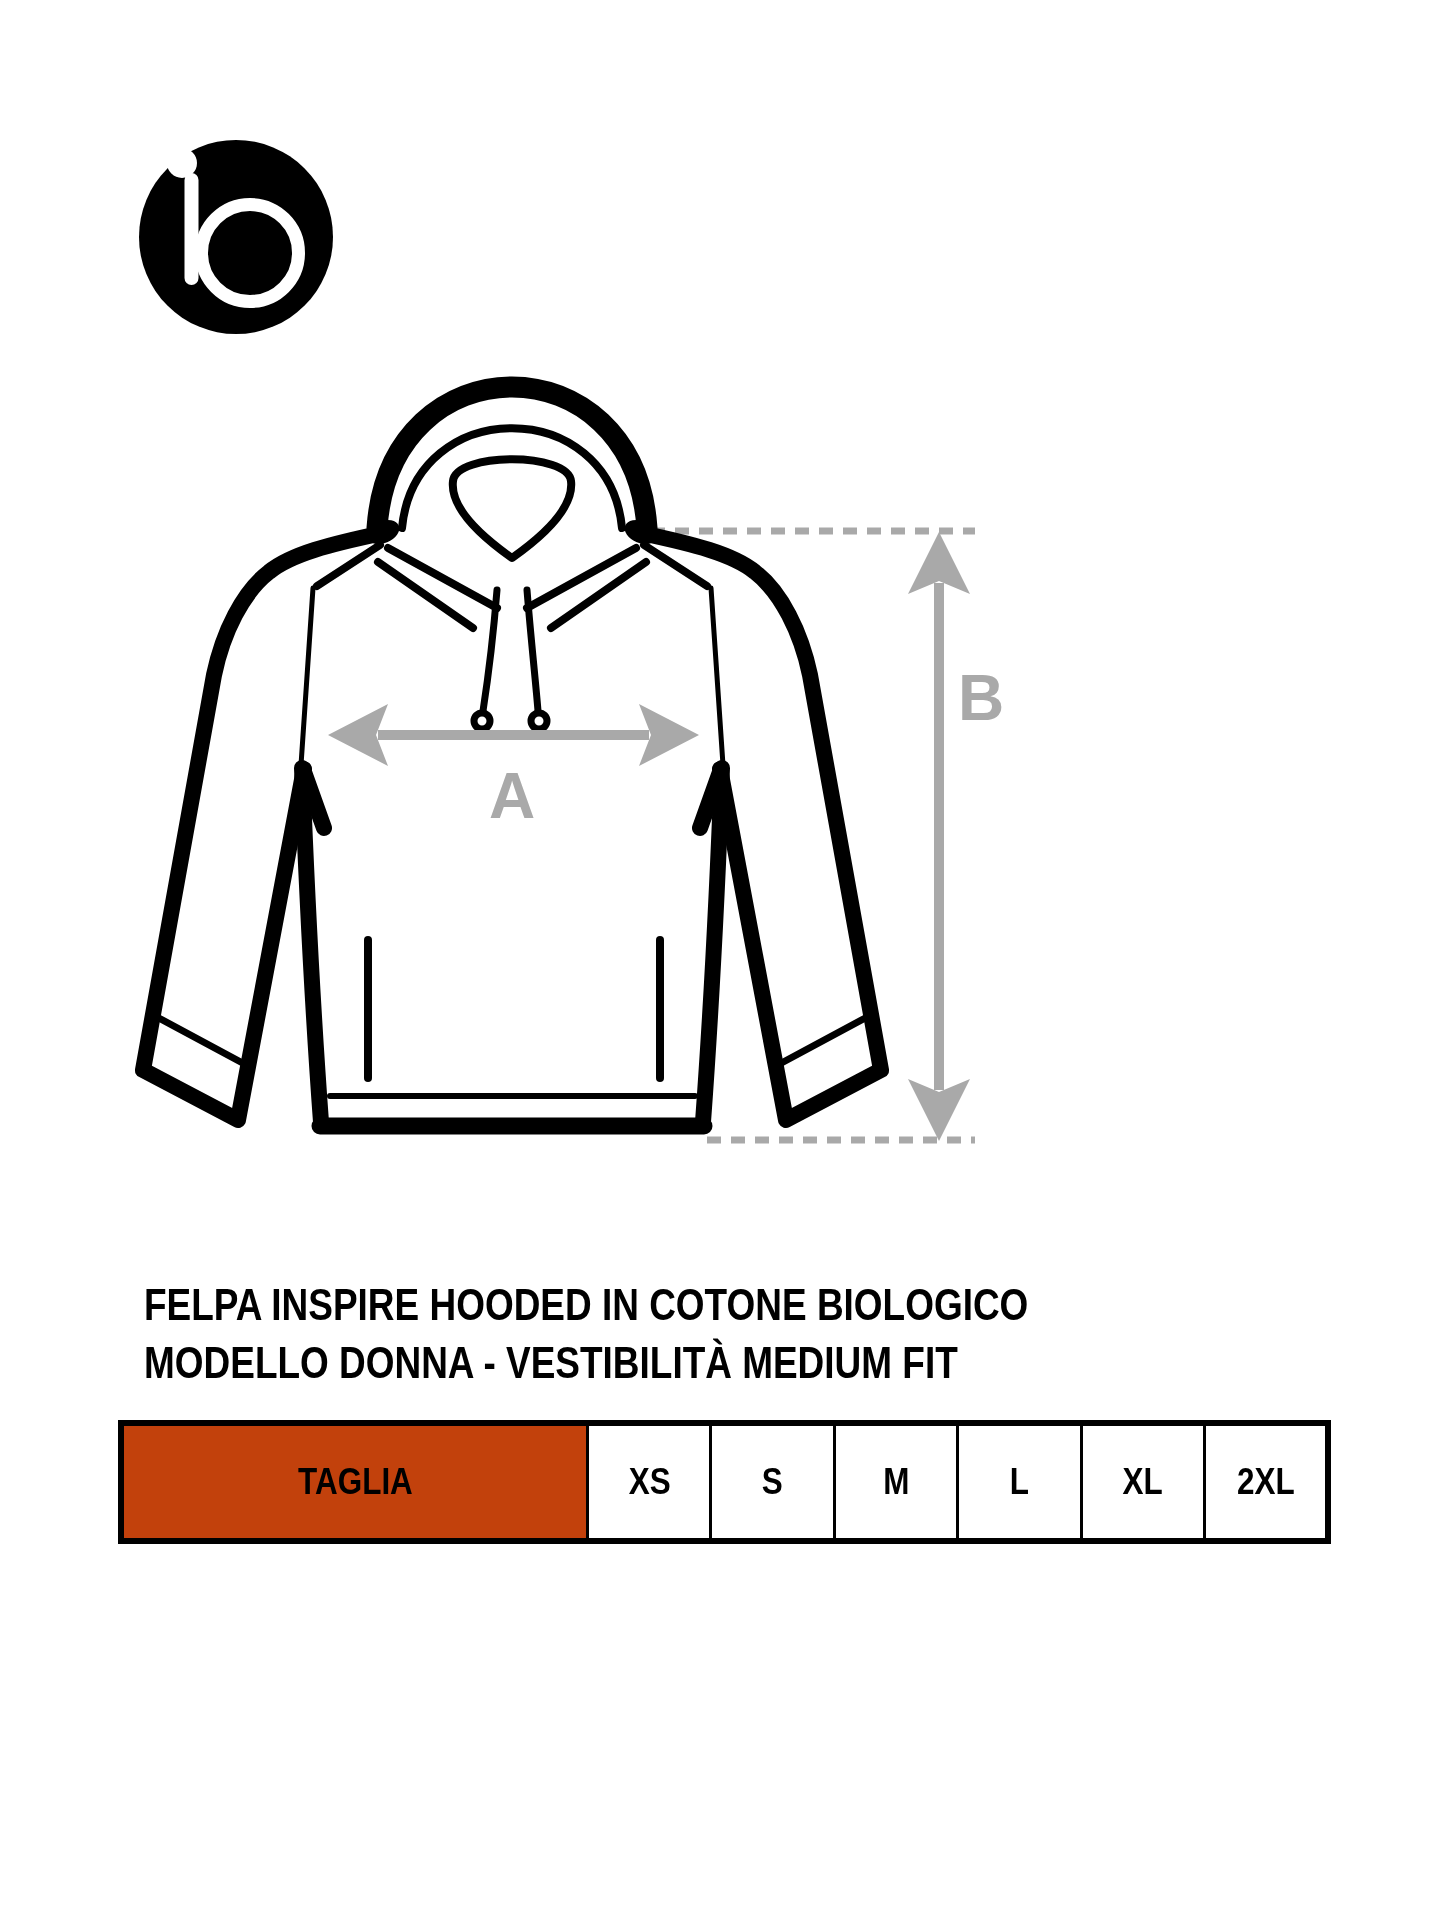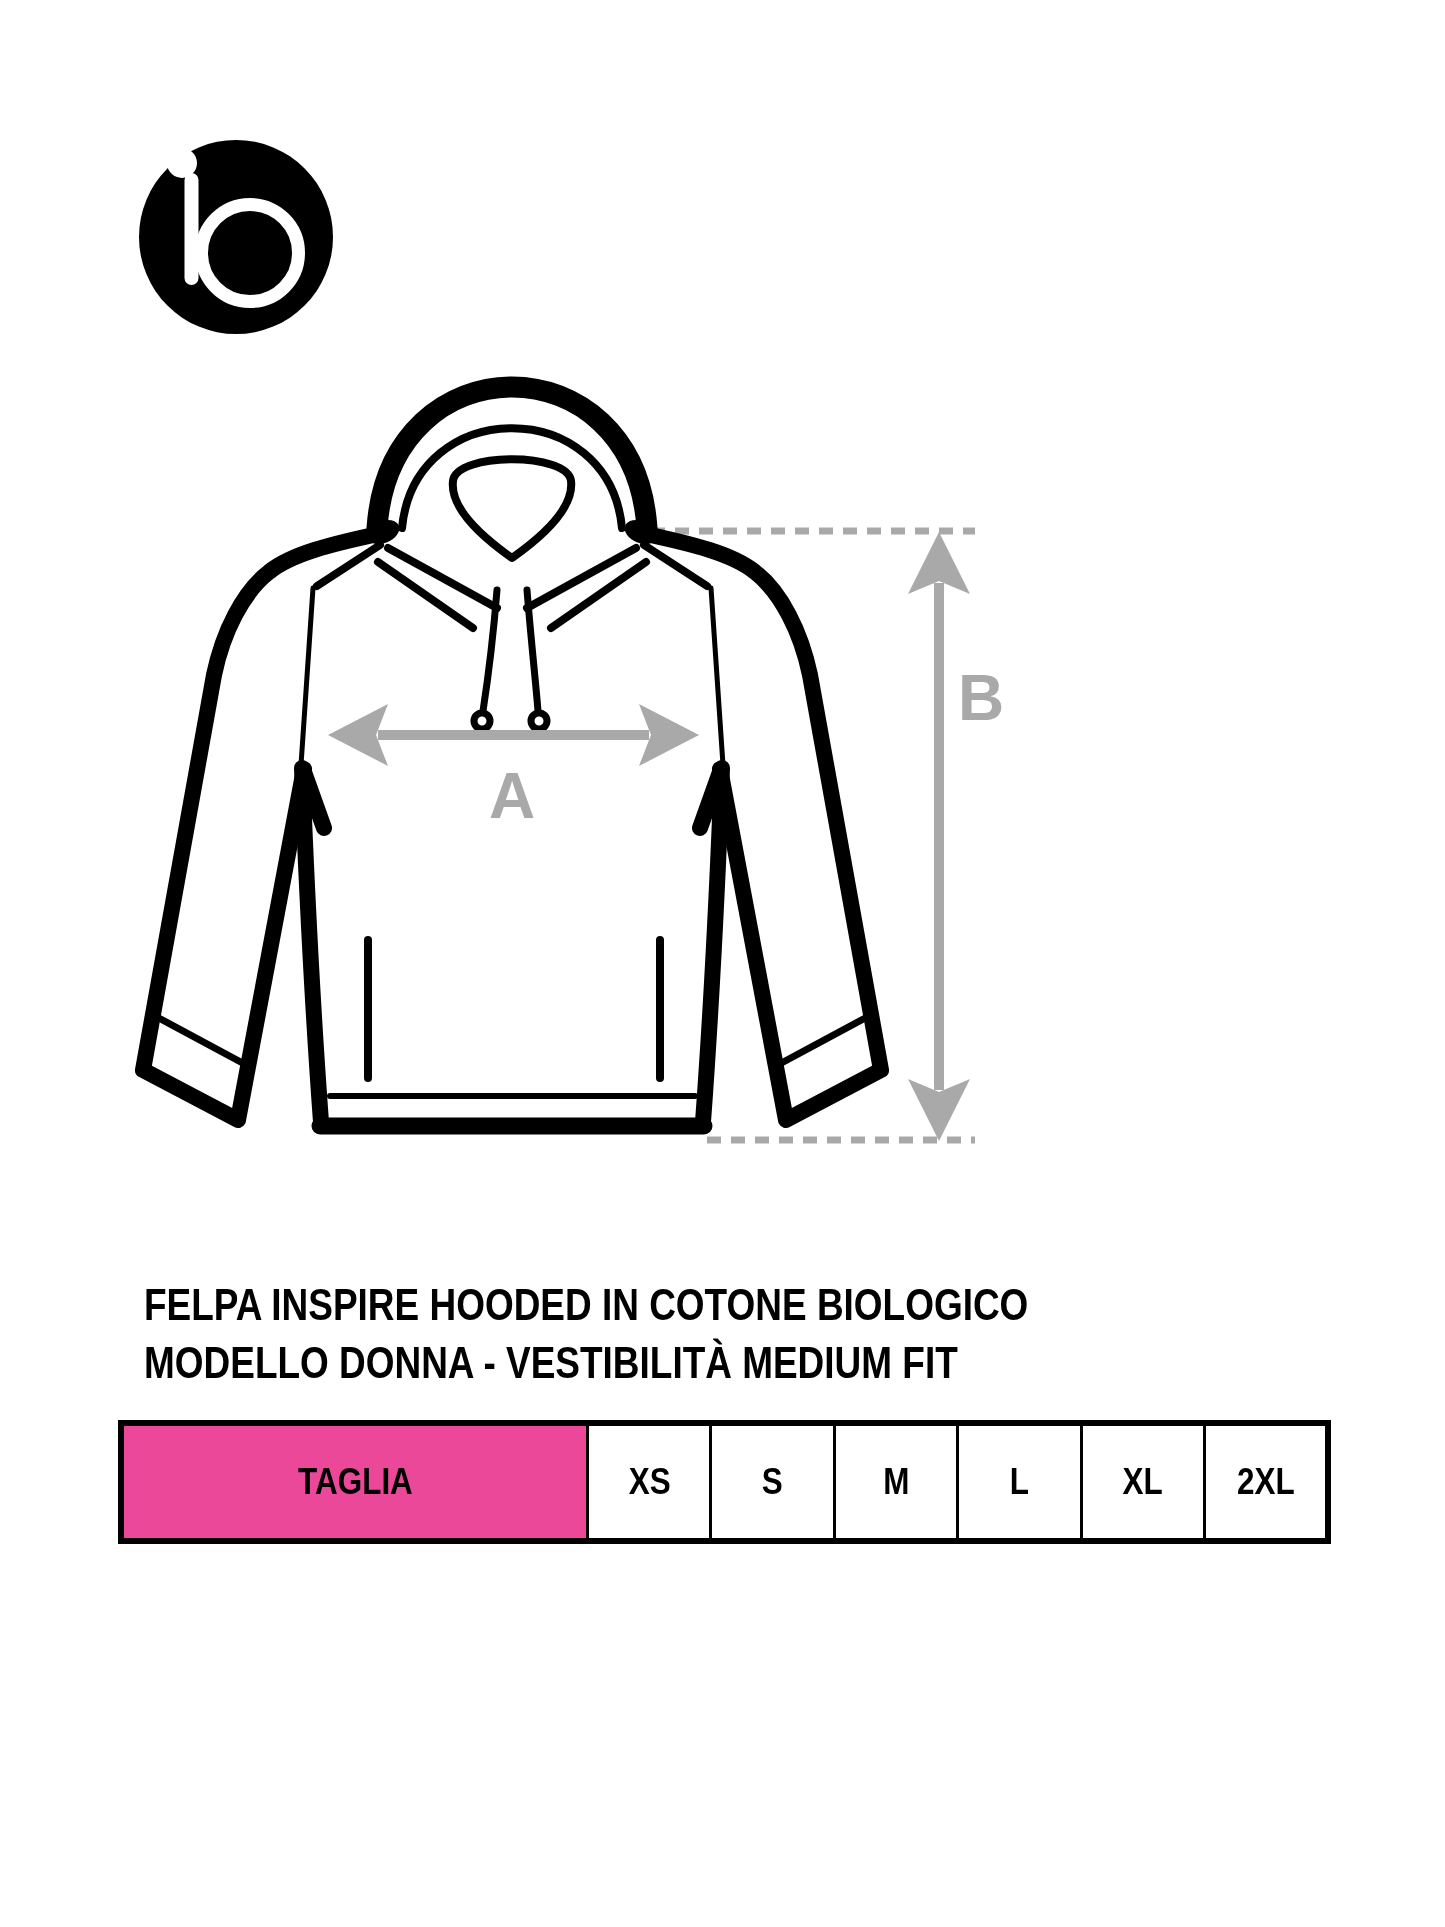--- a/index.html
+++ b/index.html
@@ -19,21 +19,21 @@
     border-collapse:collapse;table-layout:fixed;
     width:1213px;background:#fff;
   }
   table.size td{
     border-left:3px solid #000;border-right:3px solid #000;
     border-top:6px solid #000;border-bottom:6px solid #000;
     text-align:center;vertical-align:middle;
     font-weight:bold;font-size:37px;color:#000;padding:0;
   }
   table.size{border:6px solid #000;}
-  table.size td.lab{background:#ec4899;width:462px;}
+  table.size td.lab{background:#c2410c;width:462px;}
   table.size tr{height:118px;}
   table.size td .t{display:inline-block;transform:scaleX(0.85);white-space:nowrap;}
 </style>
 </head>
 <body>
 
 <div id="canvas">
 
   <svg class="abs" style="left:120px;top:120px;" width="230" height="230" viewBox="0 0 230 230" aria-hidden="true">
     <g>

